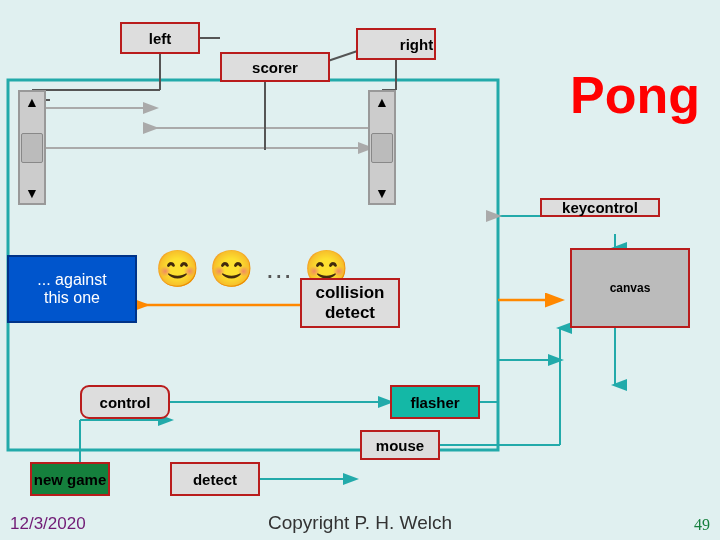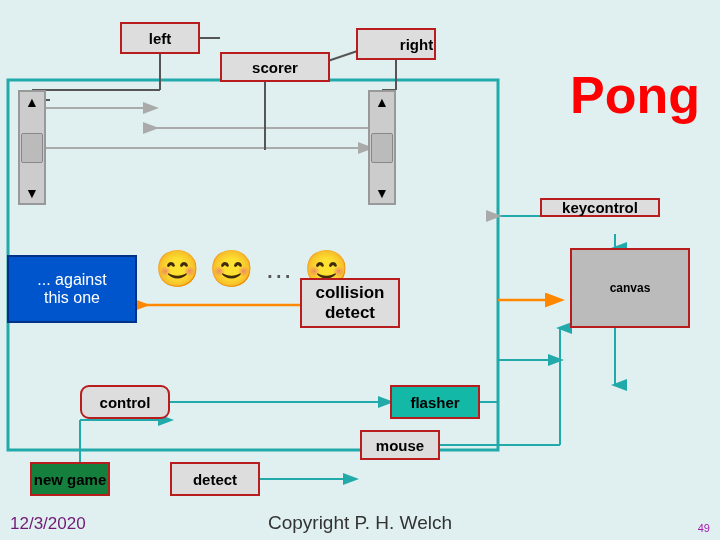--- a/index.html
+++ b/index.html
@@ -181,22 +181,23 @@
       bottom: 6px;
       left: 50%;
       transform: translateX(-50%);
       font-size: 19px;
       color: #333;
     }
     .footer-right {
       position: absolute;
       bottom: 6px;
       right: 10px;
-      font-size: 11px;
-      color: #a21caf;
+      font-size: 16px;
+      color: #15803d;
+      font-family: Liberation Serif, serif;
     }
   </style>
 </head>
 <body>
 
 <div class="main-container">
 
   <div class="title">
     <br>
     <span>Pong</span>

